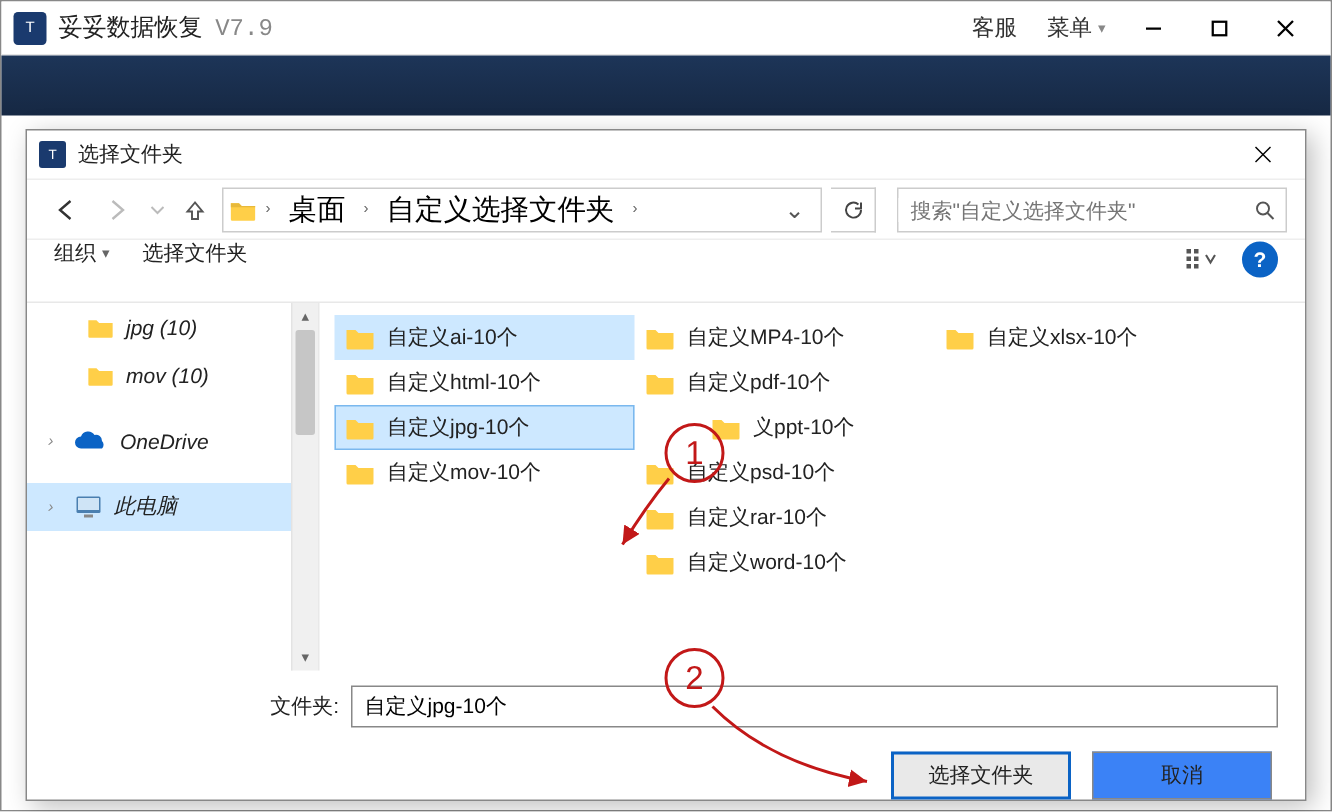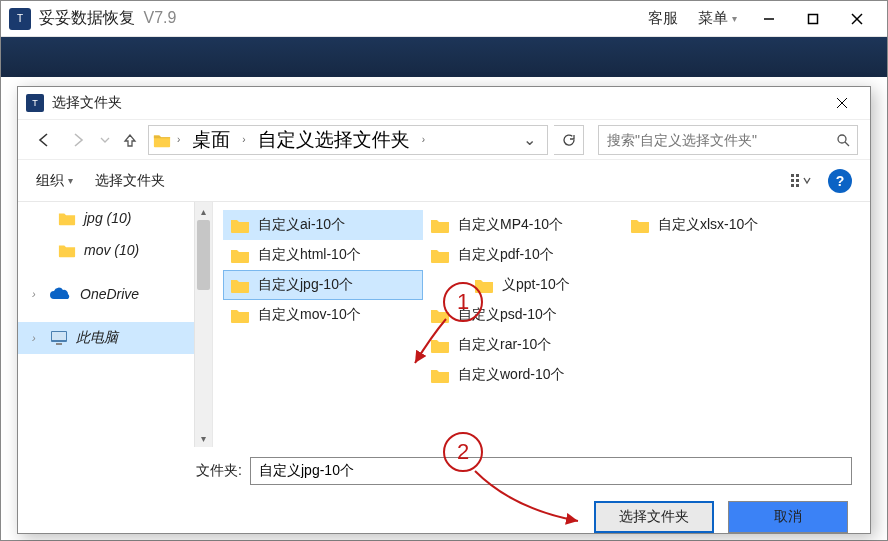--- a/index.html
+++ b/index.html
@@ -3,21 +3,21 @@
 <meta charset="utf-8">
 <style>
 * { box-sizing: border-box; margin: 0; padding: 0; font-family: "Microsoft YaHei", "Segoe UI", sans-serif; }
 body { width: 888px; height: 541px; background: #f0f0f0; position: relative; overflow: hidden; }
 
 
 .main-window { width: 888px; height: 541px; background: #fff; border: 1px solid #888; position: relative; }
 .main-titlebar { height: 36px; background: #fff; display: flex; align-items: center; padding: 0 8px; border-bottom: 1px solid #e5e5e5; }
 .main-logo { width: 22px; height: 22px; background: #1a3a6e; border-radius: 3px; display:flex;align-items:center;justify-content:center;color:#fff;font-size:10px; }
 .main-title { margin-left: 8px; font-size: 16px; color:#222; }
-.main-title .ver { color:#888; margin-left:4px; }
+.main-title .ver { color:#888; margin-left:4px;font-family:Liberation Mono, monospace; }
 .main-spacer { flex: 1; }
 .main-menu { font-size: 15px; color:#333; padding: 0 10px; cursor:pointer; display:flex;align-items:center;gap:4px; }
 .main-sysbtn { width: 44px; height:36px; display:flex;align-items:center;justify-content:center; font-size:14px; color:#333; }
 .main-sysbtn svg { width:12px; height:12px; }
 .main-content-dark { height: 40px; background: linear-gradient(#1d3558,#162843); }
 
 
 .dialog { position:absolute; left:17px; top:86px; width:854px; height:448px; background:#fff; border:1px solid #888; box-shadow: 4px 4px 16px rgba(0,0,0,.25); display:flex; flex-direction:column; }
 .dlg-titlebar { height:32px; display:flex; align-items:center; padding:0 8px; }
 .dlg-icon { width:18px;height:18px; background:#1a3a6e; border-radius:2px; display:flex;align-items:center;justify-content:center;color:#fff;font-size:9px;}
@@ -32,21 +32,21 @@
 .addr-folder-icon { width:18px;height:18px; }
 .addr-crumb { font-size:19px; color:#000000; padding:2px 6px; white-space:nowrap; }
 .addr-chev { color:#666; font-size:10px; padding:0 2px; }
 .addr-spacer { flex:1; }
 .addr-dd { width:20px; color:#555; }
 .refresh { width:30px;height:30px; border:1px solid #ccc; border-left:none; display:flex;align-items:center;justify-content:center; }
 .searchbox { position:relative; width:260px; height:30px; border:1px solid #ccc; margin-left:8px; display:flex;align-items:center; }
 .searchbox input { flex:1; border:none; outline:none; font-size:14px; padding:0 8px; color:#666; }
 .searchbox .mag { width:28px; display:flex;align-items:center;justify-content:center; color:#555; }
 
-.toolbar { height:42px; display:flex; align-items:center; padding:0 18px; gap:22px; border-top:1px solid #eee;}
+.toolbar { height:42px; display:flex; align-items:flex-start; padding:0 18px; gap:22px; border-top:1px solid #eee;}
 .tool-txt { font-size:14px; color:#222; display:flex;align-items:center;gap:4px; }
 .tool-right { margin-left:auto; display:flex; align-items:center; gap:10px;}
 .viewbtn { width:34px;height:26px; border:1px solid transparent; display:flex;align-items:center;justify-content:center; }
 .helpbtn { width:24px;height:24px; border-radius:50%; background:#0b63c5; color:#fff; display:flex;align-items:center;justify-content:center; font-size:14px; font-weight:bold;}
 
 .body { flex:1; display:flex; min-height:0; border-top:1px solid #e8e8e8; }
 .sidebar { width:195px; border-right:1px solid #e8e8e8; position:relative;}
 .sidebar-inner { overflow:hidden;}
 .tree-item { display:flex; align-items:center; height:32px; font-size:14px; color:#222; gap:8px; padding-left: 40px; font-style: italic; }
 .tree-item.selected { background:#cde8ff; }
@@ -56,21 +56,21 @@
 .scroll-thumb { position:absolute; left:2px; right:2px; top:18px; height:70px; background:#c6c6c6; border-radius:2px;}
 
 .filepane { flex:1; padding: 8px 10px 0 10px; overflow:hidden;}
 .cols { display:flex; gap:0; }
 .col { width: 200px; }
 .file-item { display:flex; align-items:center; height:30px; font-size:14px; color:#222; gap:8px; padding:0 6px; border:1px solid transparent;}
 .file-item.hot { background:#cde8ff; }
 .file-item.selected { background:#cde8ff; border:1px solid #7ab8ee; }
 .folder-svg { width:20px; height:18px; flex-shrink:0;}
 
-.footer { padding: 10px 18px 0 34px; position:relative;}
+.footer { padding: 10px 18px 0 18px; position:relative;}
 .footer-row { display:flex; align-items:center; gap:8px;}
 .footer-label { width:190px; text-align:right; font-size:14px; color:#222; }
 .footer-input { flex:1; height:28px; border:1px solid #888; padding:0 8px; font-size:14px; outline:none;}
 .footer-btns { display:flex; justify-content:flex-end; gap:14px; margin-top:16px; padding-right:4px;}
 .btn { min-width:120px; height:32px; border:1px solid #888; background:#3b82f6; font-size:14px; color:#222; display:flex;align-items:center;justify-content:center; }
 .btn.primary { border:2px solid #0b63c5; background:#e9e9e9;}
 
 
 .callout-circle { position:absolute; width:40px;height:40px; border:2px solid #c21818; border-radius:50%; display:flex;align-items:center;justify-content:center; color:#c21818; font-size:22px; font-family:"Times New Roman",serif; background:rgba(255,255,255,0.0);}
 .callout-line { position:absolute; pointer-events:none;}

